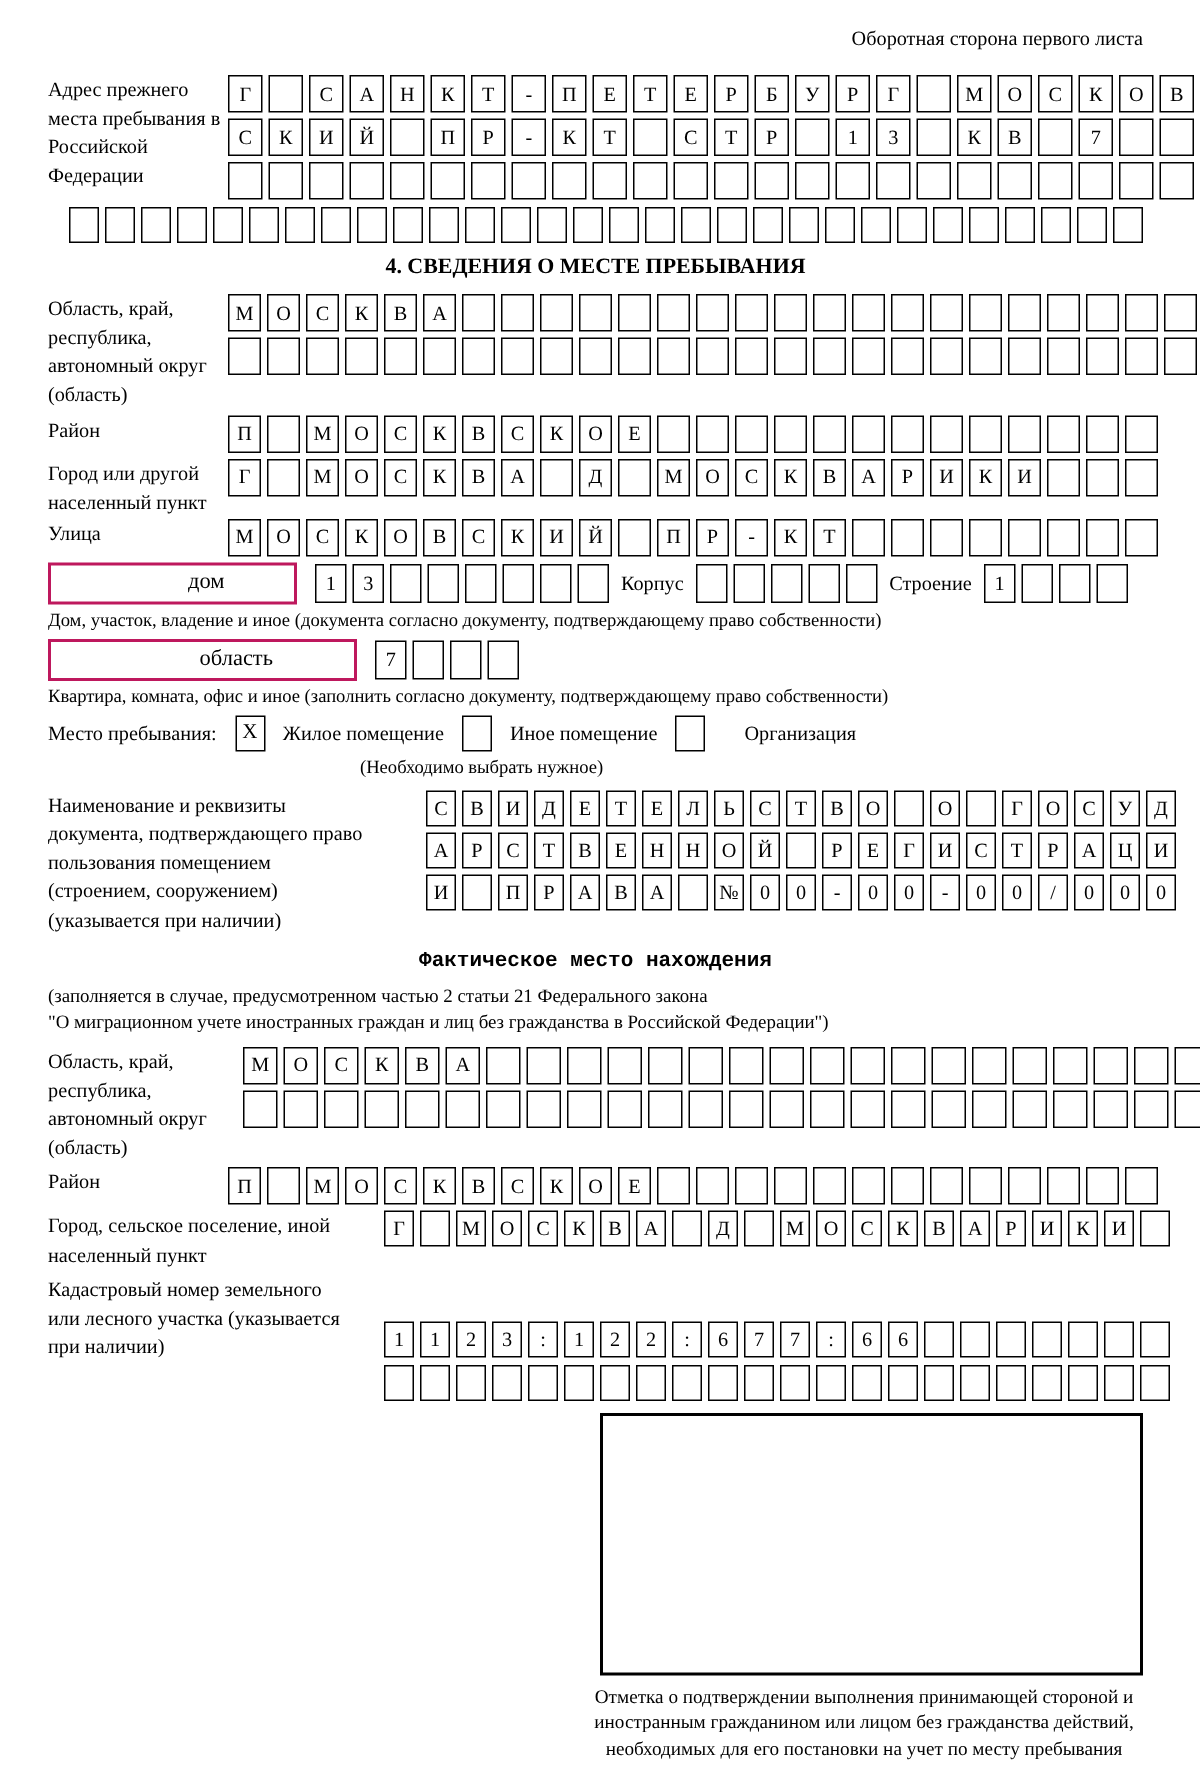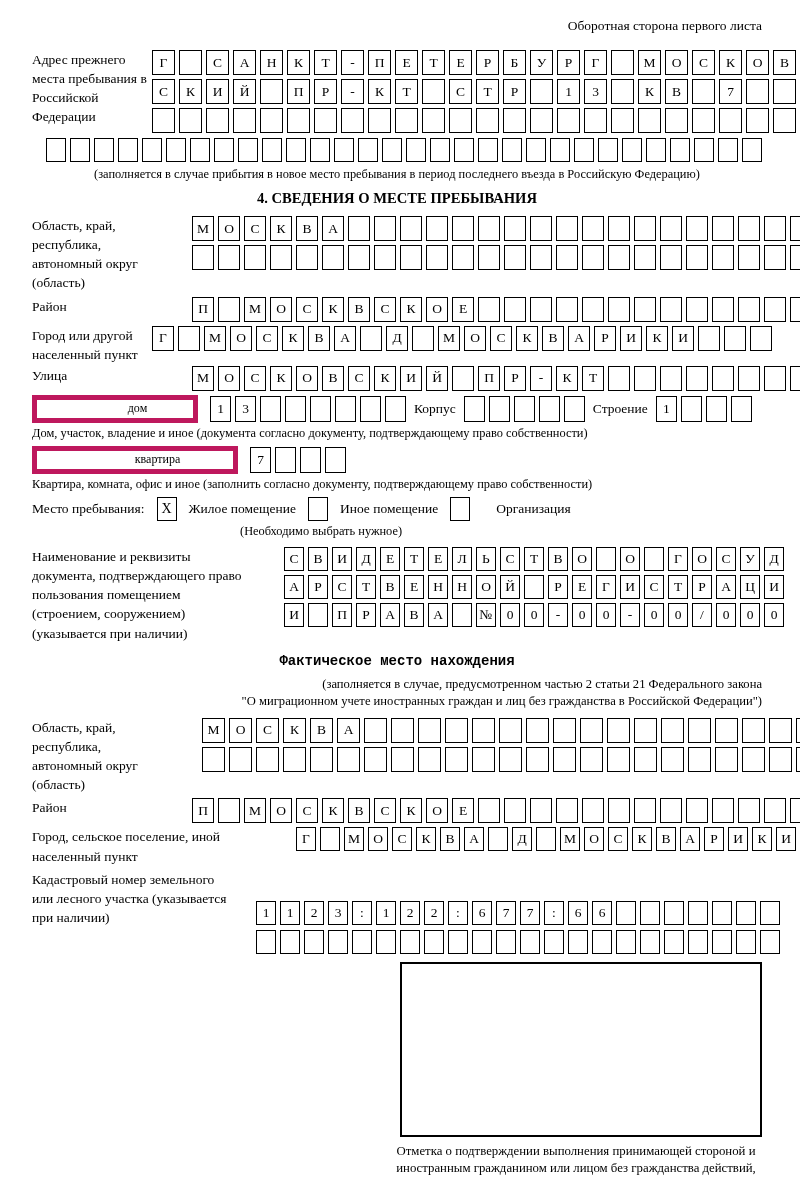--- a/index.html
+++ b/index.html
@@ -12,36 +12,36 @@
   .lblcol-wide{flex:0 0 224px;}
   .cellscol{flex:1;display:flex;flex-direction:column;align-items:flex-end;gap:4px;}
   .cellrow{display:flex;gap:4px;justify-content:flex-end;}
   .cell{box-sizing:border-box;width:22px;height:25px;border:1.5px solid #000;
         display:flex;align-items:center;justify-content:center;font-size:13.5px;}
   .lg .cell{width:23px;}
   .sm .cell{width:20px;height:24px;}
   .fullrow{margin-top:5px;}
   .note{font-size:12.4px;text-align:center;margin-top:5px;}
   .sect-title{font-size:14.6px;font-weight:bold;text-align:center;margin:8px 0 9px 0;}
-  .mb4{margin-bottom:4px;gap:40px;} .mb2{margin-bottom:2px;} .mb8{margin-bottom:8px;gap:28px;}
-  .boxfield{box-sizing:border-box;border:5px solid #be185d;height:28px;display:flex;
-            align-items:center;justify-content:center;font-size:12px;padding-left:45px;}
+  .mb4{margin-bottom:4px;} .mb2{margin-bottom:2px;} .mb8{margin-bottom:8px;gap:28px;}
+  .boxfield{box-sizing:border-box;border:2px solid #be185d;height:28px;display:flex;
+            align-items:center;justify-content:center;font-size:15px;padding-left:45px;}
   .box-dom{width:166px;} .box-kv{width:206px;}
   .inline-lbl{font-size:13.5px;margin:0 8px;line-height:28px;white-space:nowrap;}
   .hrow{display:flex;align-items:center;}
   .hcells{display:flex;gap:4px;}
   .hcells .cell{width:21px;height:26px;}
   .caption{font-size:12.4px;margin:3px 0 5px 0;}
   .stayrow{display:flex;align-items:center;margin-top:4px;}
   .chk{box-sizing:border-box;width:20px;height:24px;border:1.5px solid #000;margin:0 12px;
        display:flex;align-items:center;justify-content:center;font-size:14px;}
   .chk.last{margin-right:26px;}
   .stay-note{font-size:12.4px;margin:3px 0 8px 208px;}
   .act-title{font-size:14px;font-weight:bold;text-align:center;margin:10px 0 7px 0;font-family:Liberation Mono, monospace;}
-  .act-note{font-size:12.6px;text-align:right;line-height:1.35;margin-bottom:8px;}
+  .act-note{font-size:12.6px;text-align:left;line-height:1.35;margin-bottom:8px;}
   .stampwrap{display:flex;flex-direction:column;align-items:flex-end;margin-top:8px;}
   .stampbox{box-sizing:border-box;width:362px;height:175px;border:2px solid #000;}
   .stampcap{width:372px;text-align:center;font-size:12.8px;line-height:1.38;margin-top:6px;}
 </style>
 </head>
 <body>
 
 <div class="page">
 
   <div class="hdr">Оборотная сторона первого листа</div>
@@ -154,21 +154,20 @@
       <span class="cell"></span>
       <span class="cell"></span>
       <span class="cell"></span>
       <span class="cell"></span>
       <span class="cell"></span>
       <span class="cell"></span>
       <span class="cell"></span>
       <span class="cell"></span>
       <span class="cell"></span>
     </div>
-  <div class="note">(заполняется в случае прибытия в новое место пребывания в период последнего въезда в Российскую Федерацию)</div>
 
   <div class="sect-title">4. СВЕДЕНИЯ О МЕСТЕ ПРЕБЫВАНИЯ</div>
 
   <div class="frow mb4">
     <div class="lblcol">
         <div class="lbl" style="width:108px">Область, край, республика, автономный округ (область)</div>
       </div>
     <div class="cellscol">
       <div class="cellrow">
           <span class="cell">М</span>
@@ -350,21 +349,21 @@
     <div class="hcells">
         <span class="cell">1</span>
         <span class="cell"></span>
         <span class="cell"></span>
         <span class="cell"></span>
       </div>
   </div>
   <div class="caption">Дом, участок, владение и иное (документа согласно документу, подтверждающему право собственности)</div>
 
   <div class="hrow mb2">
-    <div class="boxfield box-kv">квартира</div>
+    <div class="boxfield box-kv">область</div>
     <div style="width:12px"></div>
     <div class="hcells">
         <span class="cell">7</span>
         <span class="cell"></span>
         <span class="cell"></span>
         <span class="cell"></span>
       </div>
   </div>
   <div class="caption">Квартира, комната, офис и иное (заполнить согласно документу, подтверждающему право собственности)</div>
 

